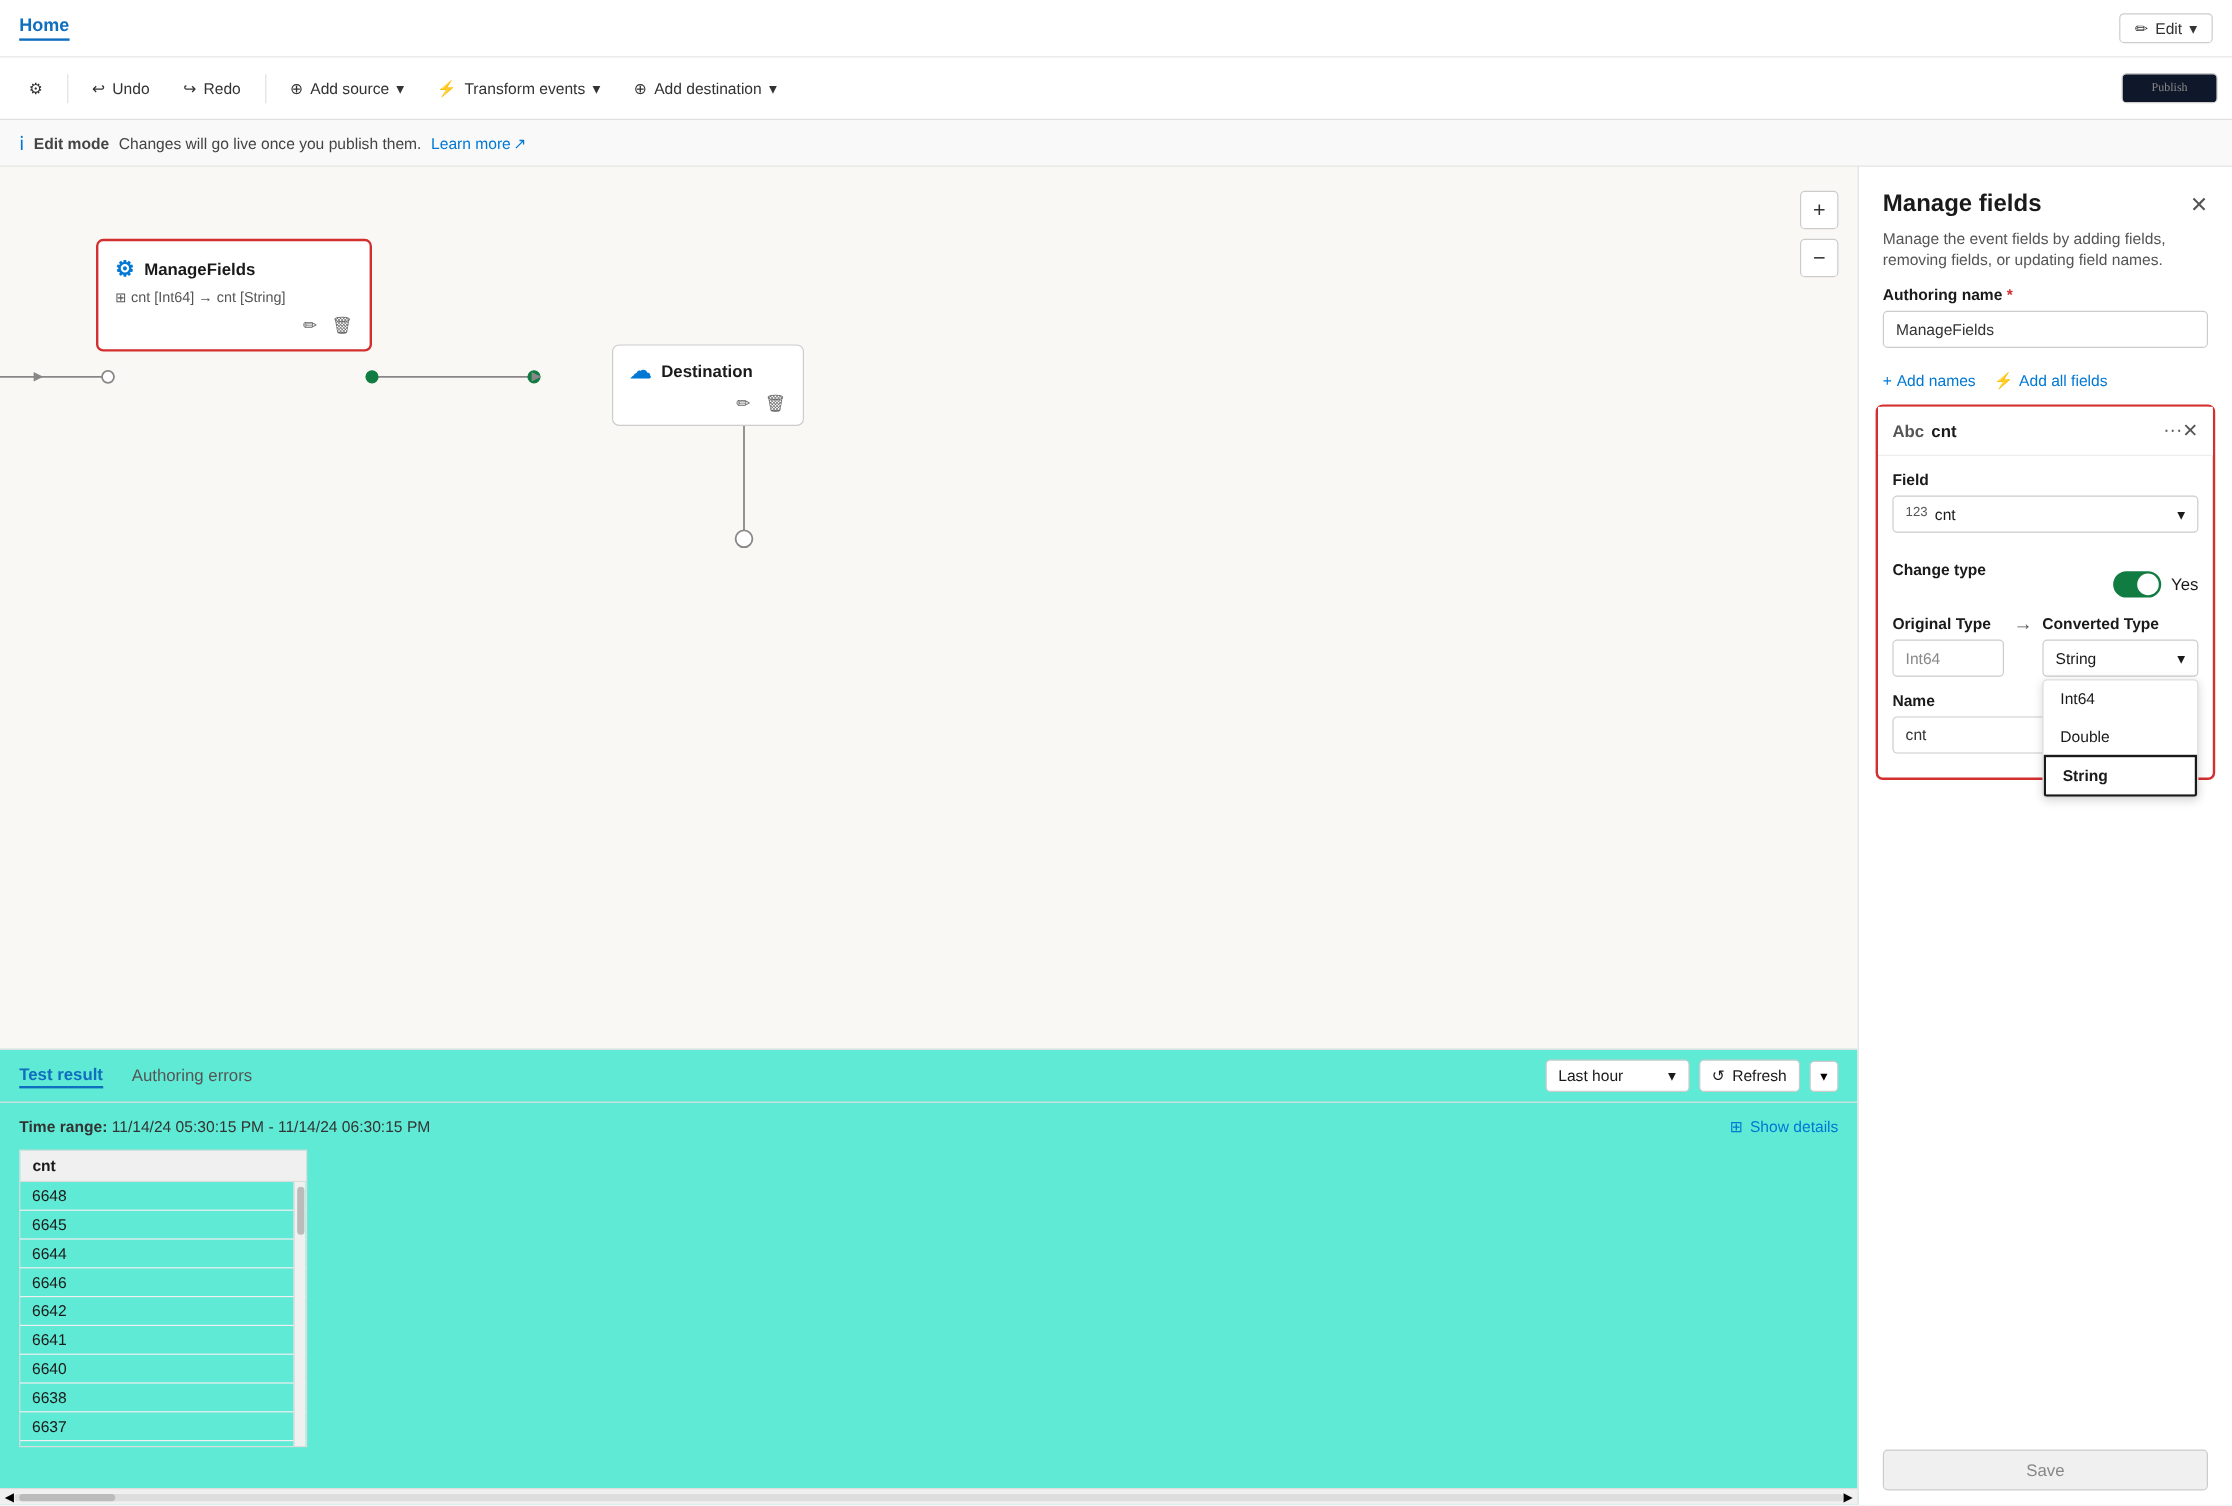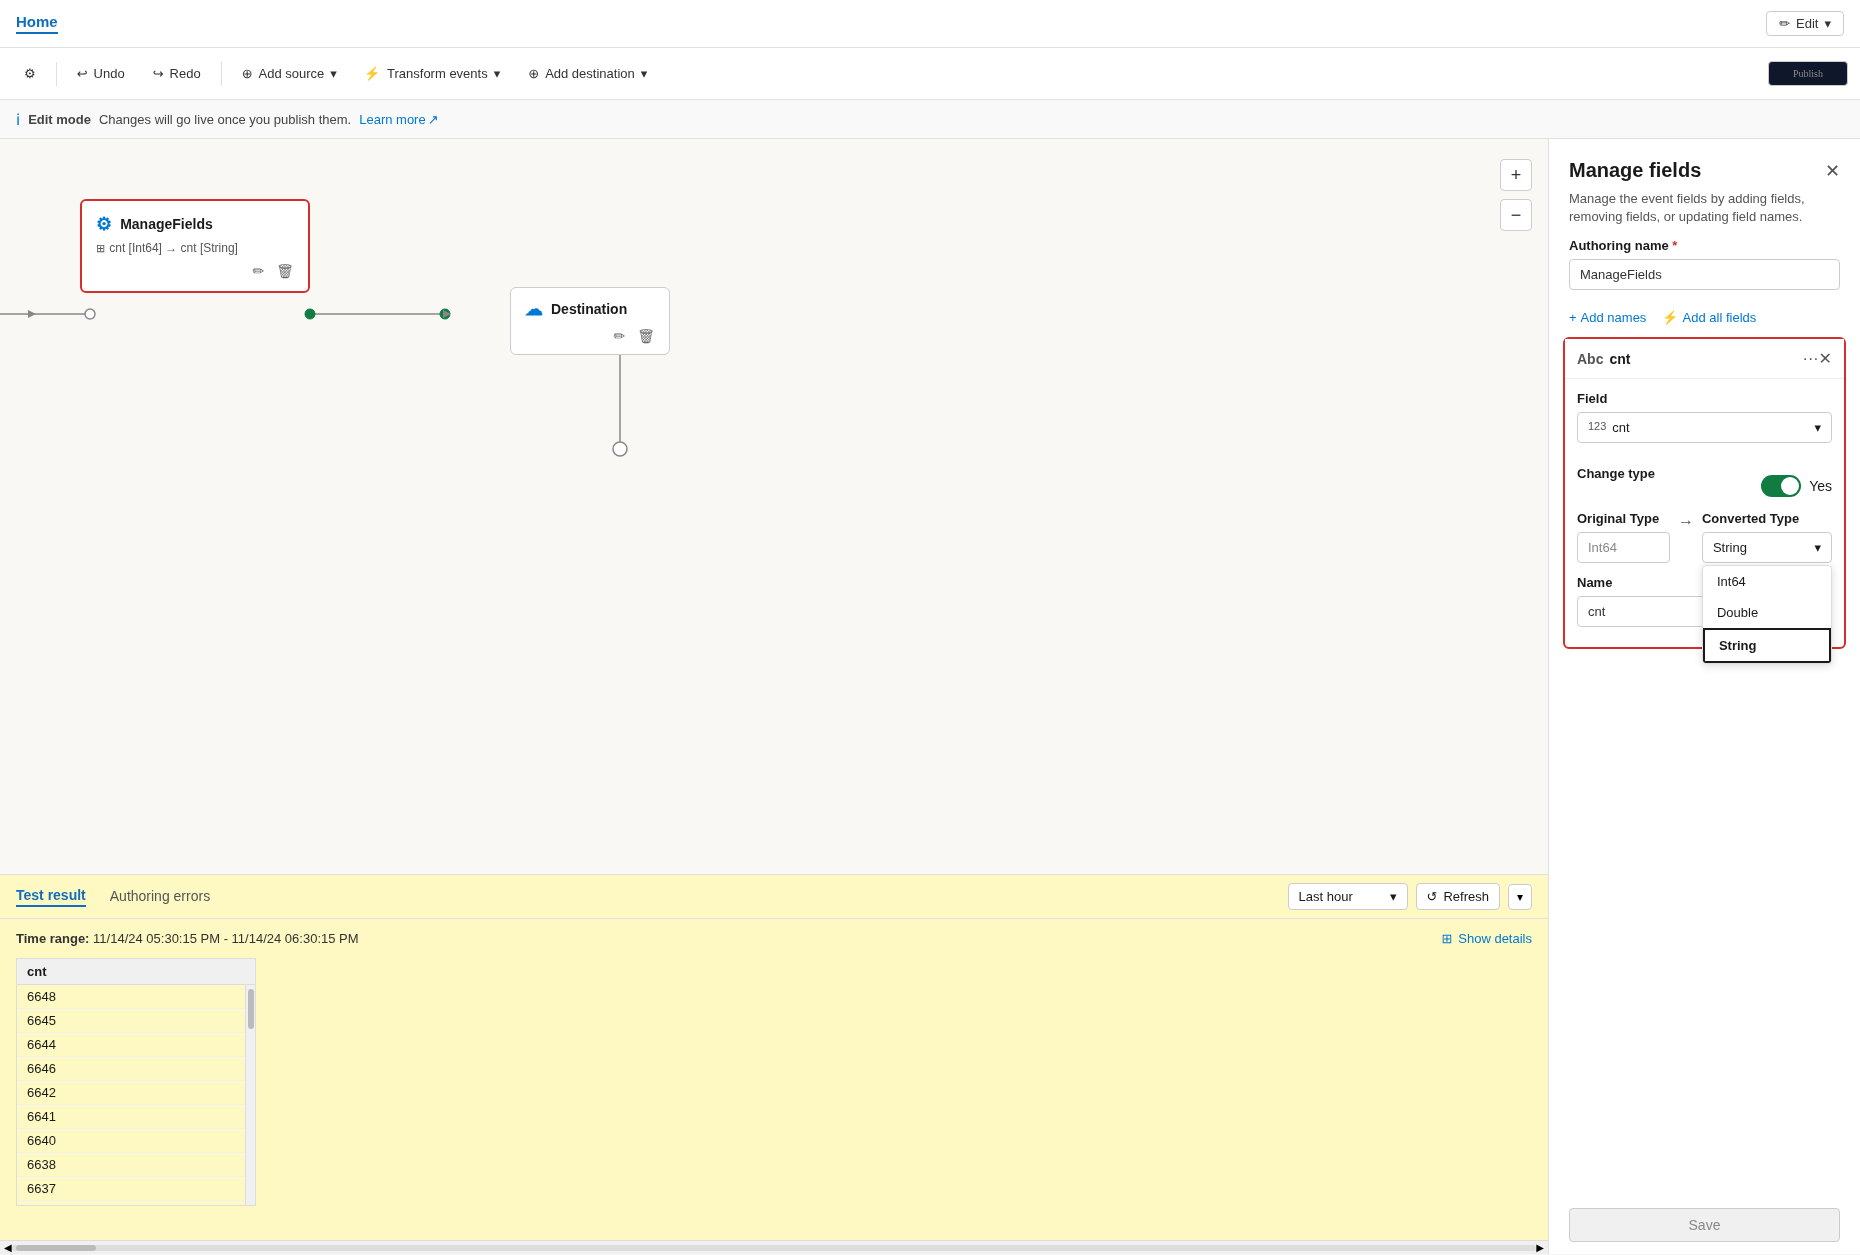--- a/index.html
+++ b/index.html
@@ -41,21 +41,21 @@
     .node-dest-actions { display: flex; justify-content: flex-end; gap: 12px; margin-top: 8px; }
 
     
     .connector { position: absolute; top: 0; left: 0; width: 100%; height: 100%; pointer-events: none; }
 
     
     .canvas-plus { position: absolute; right: 16px; top: 20px; width: 32px; height: 32px; border: 1px solid #ccc; background: #fff; border-radius: 4px; display: flex; align-items: center; justify-content: center; cursor: pointer; font-size: 18px; color: #333; }
     .canvas-minus { position: absolute; right: 16px; top: 60px; width: 32px; height: 32px; border: 1px solid #ccc; background: #fff; border-radius: 4px; display: flex; align-items: center; justify-content: center; cursor: pointer; font-size: 18px; color: #333; }
 
     
-    .bottom-panel { height: 380px; background: #fef9c3; border-top: 1px solid #e0e0e0; display: flex; flex-direction: column; }
+    .bottom-panel { height: 380px; background: #5eead4; border-top: 1px solid #e0e0e0; display: flex; flex-direction: column; }
     .bottom-tabs { display: flex; align-items: center; padding: 0 16px; border-bottom: 1px solid #e0e0e0; gap: 24px; height: 44px; }
     .tab { font-size: 14px; color: #555; cursor: pointer; padding-bottom: 2px; }
     .tab.active { color: #106ebe; font-weight: 600; border-bottom: 2px solid #106ebe; }
     .tab-actions { margin-left: auto; display: flex; align-items: center; gap: 8px; }
     .time-dropdown { display: flex; align-items: center; gap: 6px; border: 1px solid #ccc; border-radius: 4px; padding: 5px 10px; font-size: 13px; cursor: pointer; background: #fff; min-width: 120px; justify-content: space-between; }
     .refresh-btn { display: flex; align-items: center; gap: 6px; border: 1px solid #ccc; border-radius: 4px; padding: 5px 10px; font-size: 13px; cursor: pointer; background: #fff; }
     .chevron-btn { border: 1px solid #ccc; border-radius: 4px; padding: 5px 8px; font-size: 12px; cursor: pointer; background: #fff; }
 
     .bottom-content { padding: 12px 16px; flex: 1; overflow: hidden; }
     .time-range { font-size: 13px; color: #333; margin-bottom: 12px; display: flex; align-items: center; justify-content: space-between; }

